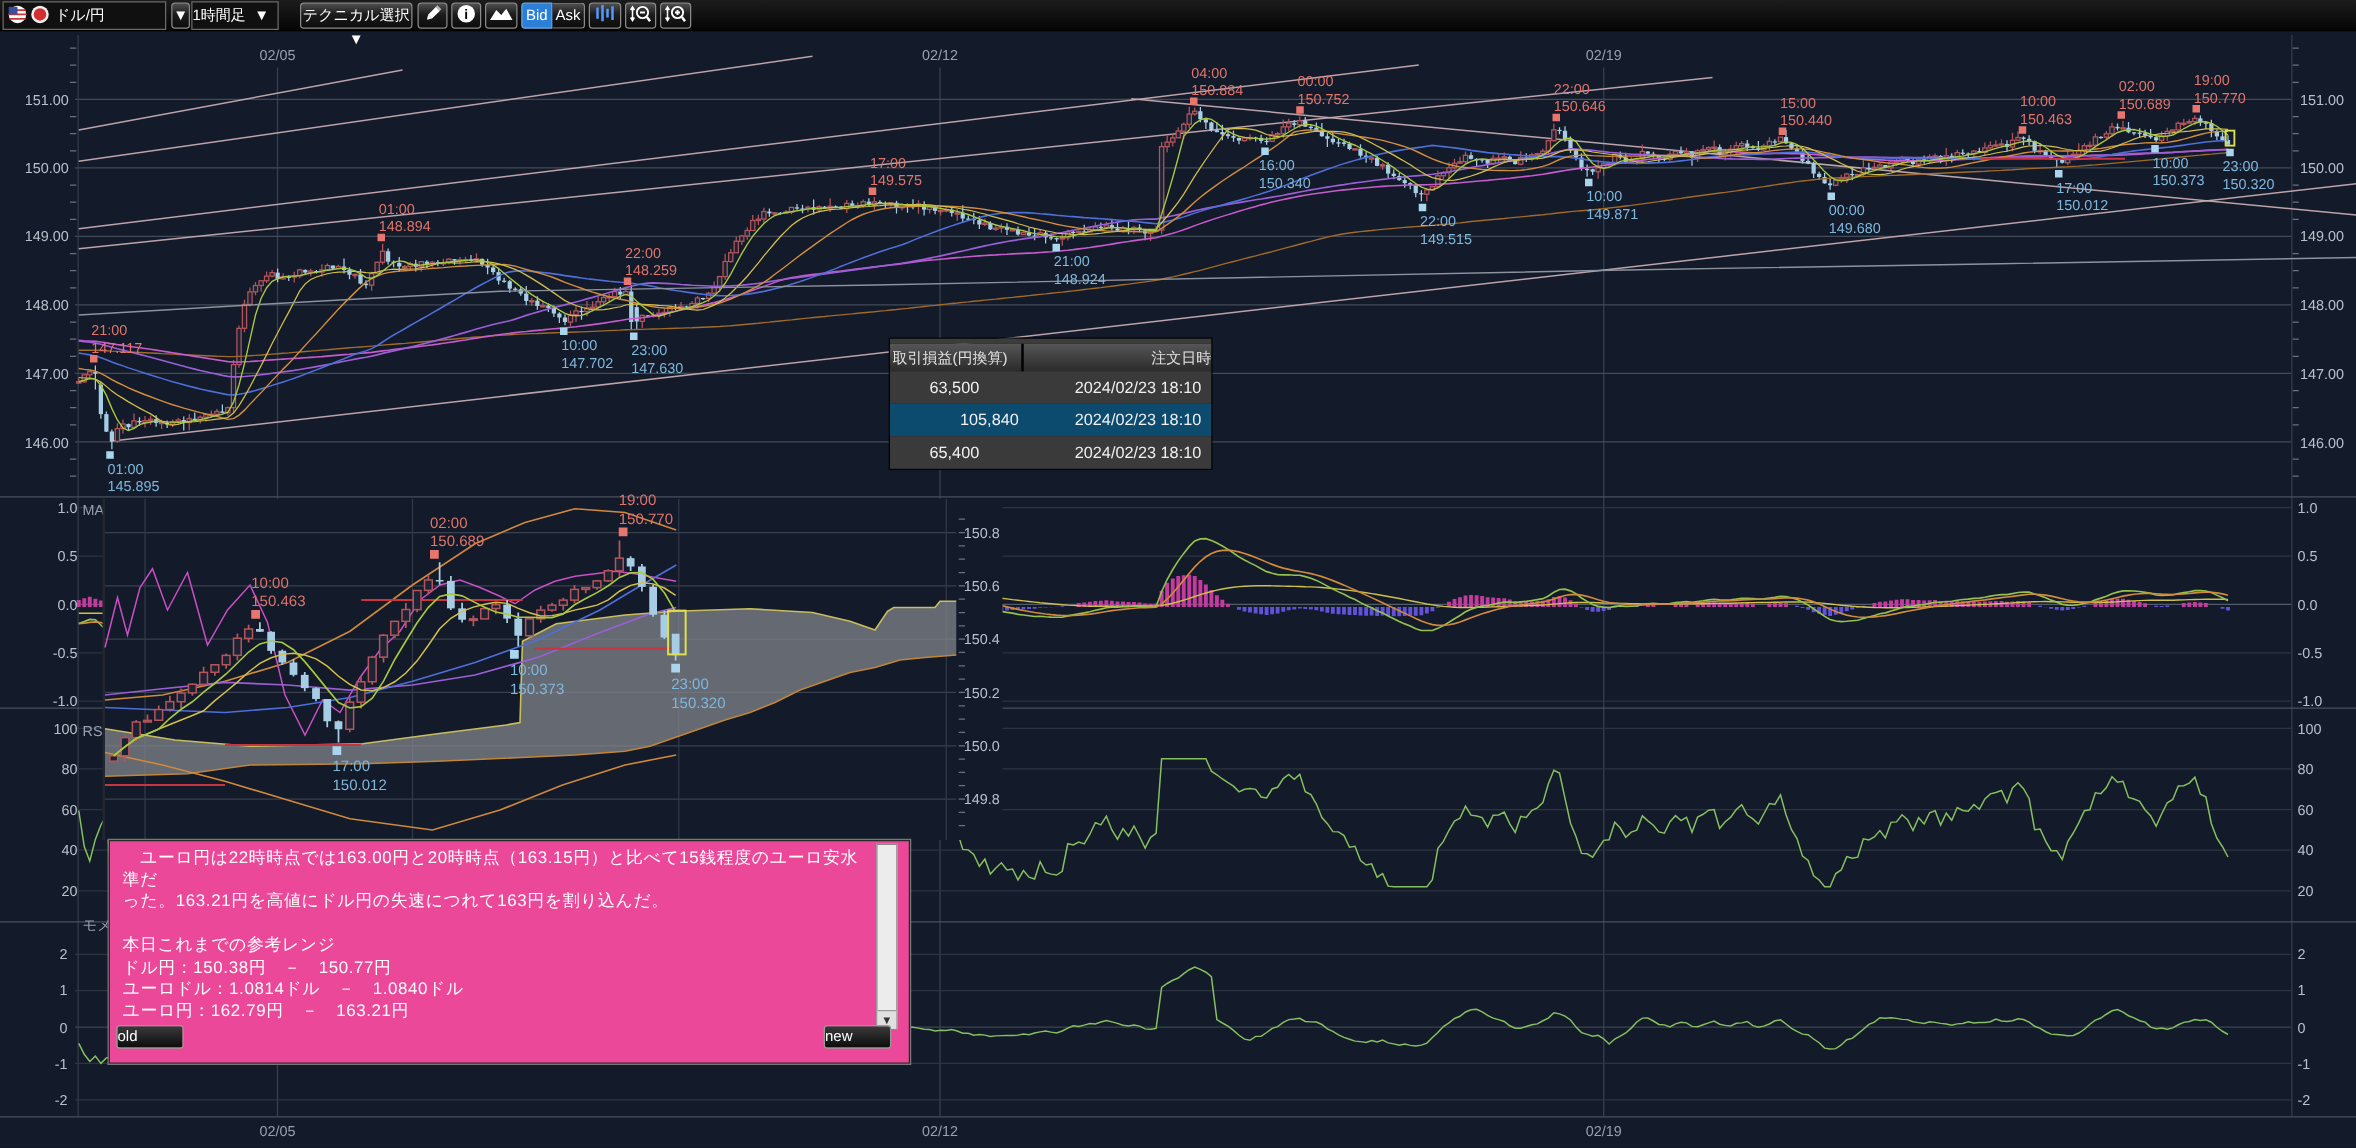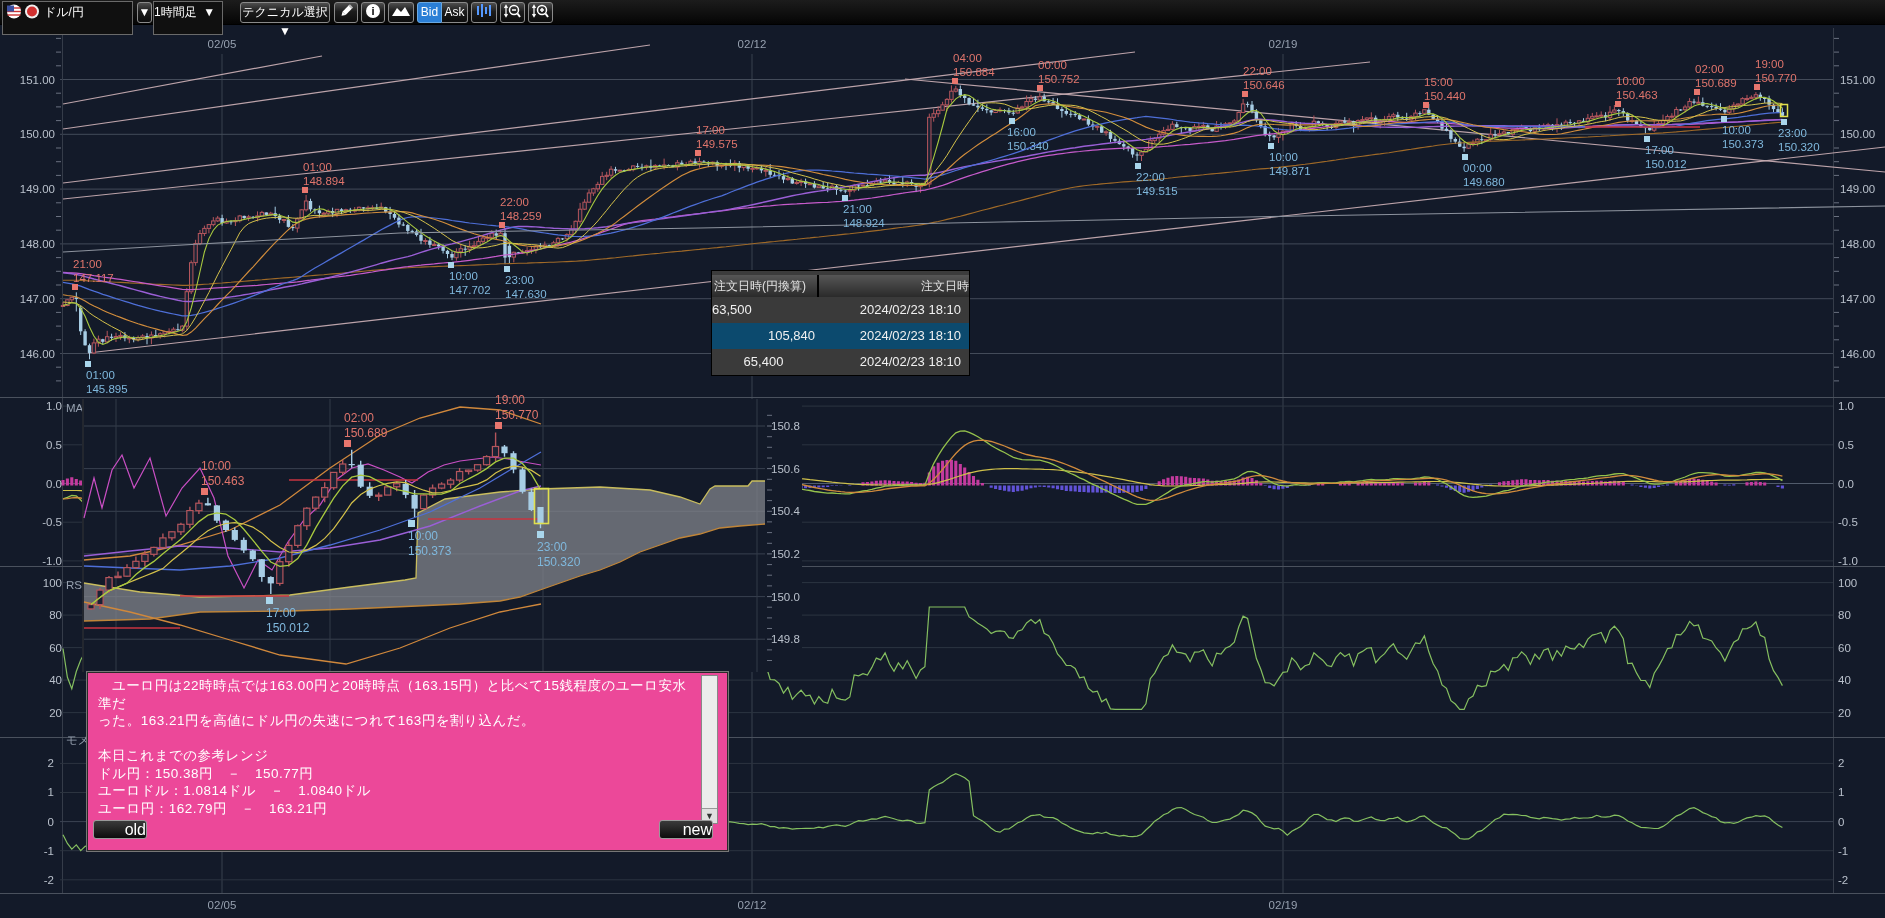--- a/index.html
+++ b/index.html
@@ -1,25 +1,25 @@
 <!DOCTYPE html>
 <html><head><meta charset="utf-8"><style>
 *{margin:0;padding:0;box-sizing:border-box}
 body{width:1885px;height:918px;overflow:hidden;background:#131a29;font-family:"Liberation Sans",sans-serif;position:relative}
 #chart{position:absolute;left:0;top:0}
 #toolbar{position:absolute;left:0;top:0;width:1885px;height:25px;background:linear-gradient(#1c1c1c,#050505);border-bottom:1px solid #000;z-index:30}
 .tb{position:absolute;top:2px;height:21px;background:linear-gradient(#4e4e4e,#1c1c1c 45%,#0c0c0c);border:1px solid #8a8a8a;border-radius:3px;color:#fff;font-size:12px;line-height:19px;text-align:center}
-.sel{position:absolute;top:1px;height:34px;background:#101010;border:1px solid #6a6a6a;color:#fff;font-size:12px;line-height:21px}
+.sel{position:absolute;top:1px;height:23px;background:#101010;border:1px solid #6a6a6a;color:#fff;font-size:12px;line-height:21px}
 #ovtable{position:absolute;left:711px;top:270px;width:259px;z-index:20;font-size:13px;color:#f0f0f0;border:1px solid #000}
 #ovtable .hd{display:flex;height:26px;background:linear-gradient(#565656,#2a2a2a);border-top:4px solid #3c3c3c;font-size:12px;color:#e2e2e2}
 #ovtable .hd div{line-height:22px}
 #ovtable .r{display:flex;height:26px;line-height:26px}
 #msgbox{position:absolute;left:87px;top:672px;width:641px;height:179px;background:#ec4899;border:1px solid #2a2a2a;outline:1px solid #777;z-index:25;color:#fff;font-size:13.5px}
 #msgbox .txt{position:absolute;left:10px;top:4px;width:600px;line-height:17.5px;letter-spacing:0.5px}
-.btn{position:absolute;bottom:11px;width:54px;height:19px;background:linear-gradient(#3a3a3a,#0c0c0c);border:1px solid #999;border-radius:3px;color:#fff;font-size:16px;line-height:17px;text-align:right}
+.btn{position:absolute;bottom:11px;width:54px;height:19px;background:linear-gradient(#3a3a3a,#0c0c0c);border:1px solid #999;border-radius:3px;color:#fff;font-size:12px;line-height:17px;text-align:left}
 #sbar{position:absolute;right:9px;top:2px;width:17px;height:149px;background:#ececec;border:1px solid #888}
 #sbar .ar{position:absolute;left:0;bottom:0;width:15px;height:15px;background:#e0e0e0;border-top:1px solid #999;color:#333;font-size:9px;line-height:15px;text-align:center}
 </style></head>
 <body>
 <div id="chart"><svg width="1885" height="918" viewBox="0 0 1885 918" font-family="Liberation Sans, sans-serif">
       <rect x="0" y="0" width="1885" height="918" fill="#141b2a"></rect>
       <rect x="0" y="25" width="1885" height="893" fill="#131a29"></rect>
       <line x1="222" y1="54" x2="222" y2="893" stroke="#39414f" stroke-width="1"></line>
       <line x1="752" y1="54" x2="752" y2="893" stroke="#39414f" stroke-width="1"></line>
       <line x1="1283" y1="54" x2="1283" y2="893" stroke="#39414f" stroke-width="1"></line>
@@ -745,25 +745,25 @@
  <div class="tb" style="left:528px;width:25px"><svg width="19" height="16" style="vertical-align:-3px">
         <path d="M3 3 V13 M1.5 5 L3 2.5 L4.5 5 M1.5 11 L3 13.5 L4.5 11" stroke="#fff" stroke-width="1.2" fill="none"></path>
         <circle cx="11" cy="7" r="4.5" fill="none" stroke="#fff" stroke-width="1.5"></circle>
         <line x1="9" y1="7" x2="13" y2="7" stroke="#fff" stroke-width="1.5"></line>
         <line x1="11" y1="5" x2="11" y2="9" stroke="#fff" stroke-width="1.5"></line>
         <line x1="14.5" y1="10.5" x2="17" y2="14" stroke="#fff" stroke-width="2"></line>
       </svg></div>
 </div>
 <div id="ovtable">
  <div class="hd">
-      <div style="width:107px;padding-left:2px;border-right:2px solid #000">注文日時(円換算)</div>
+      <div style="width:107px;padding-left:2px;border-right:2px solid #000">取引損益(円換算)</div>
       <div style="flex:1;text-align:right">注文日時</div>
     </div>
  <div class="r" style="background:#3a3a3a">
-      <div style="width:107px;text-align:left;padding-right:4px">63,500</div>
+      <div style="width:107px;text-align:center;padding-right:4px">63,500</div>
       <div style="flex:1;text-align:right;padding-right:8px">2024/02/23 18:10</div>
     </div>
  <div class="r" style="background:#0c4a6e">
       <div style="width:107px;text-align:right;padding-right:4px">105,840</div>
       <div style="flex:1;text-align:right;padding-right:8px">2024/02/23 18:10</div>
     </div>
  <div class="r" style="background:#3a3a3a">
       <div style="width:107px;text-align:center;padding-right:4px">65,400</div>
       <div style="flex:1;text-align:right;padding-right:8px">2024/02/23 18:10</div>
     </div>

